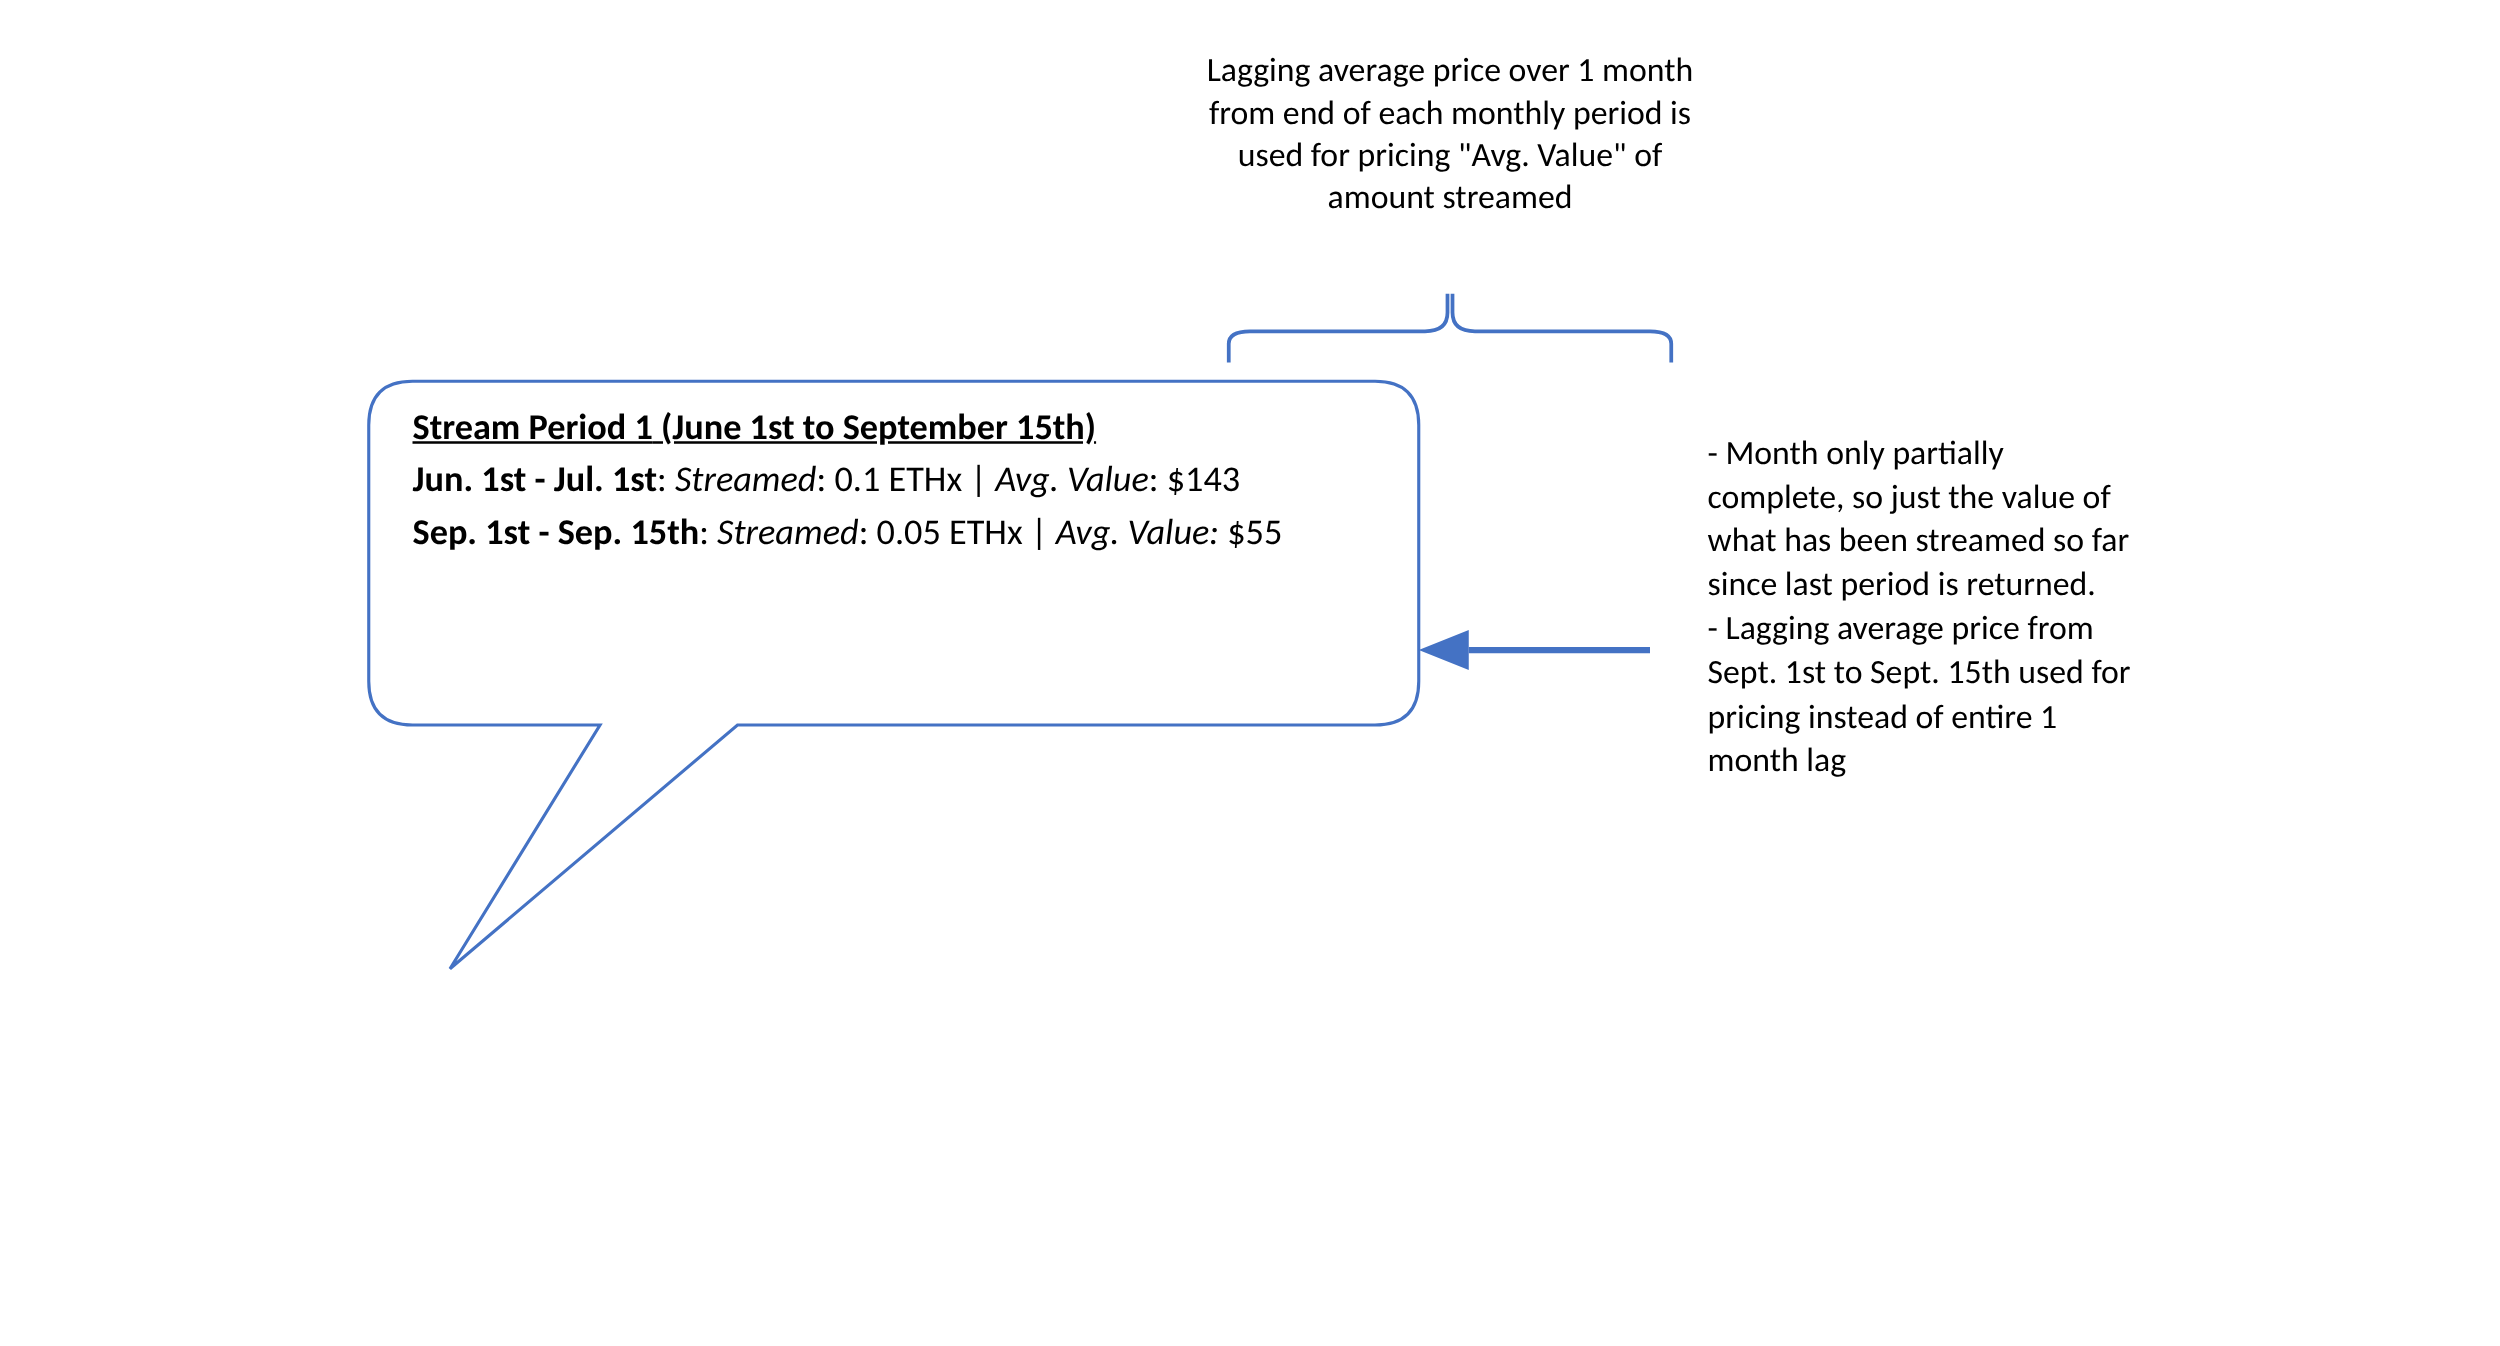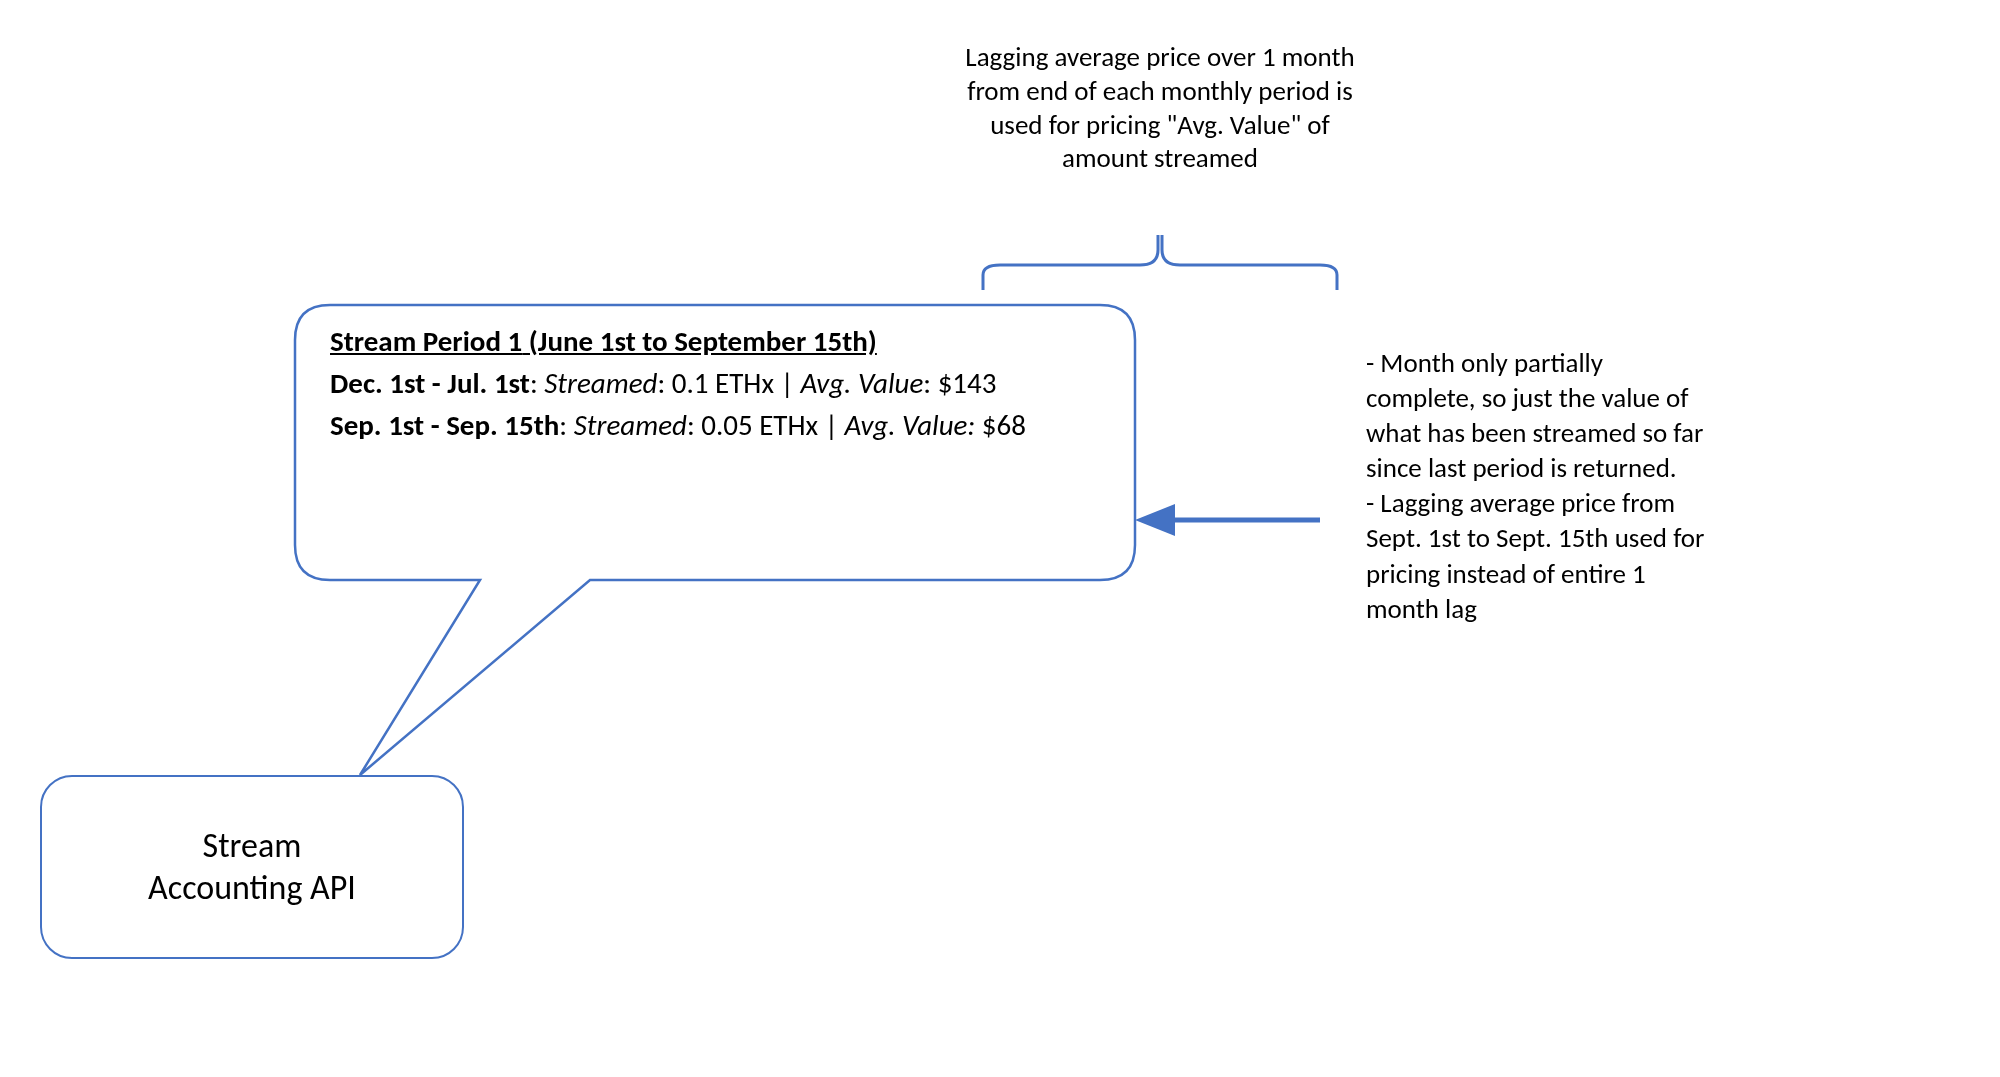--- a/index.html
+++ b/index.html
@@ -128,36 +128,32 @@
              L 5 40
              Q 5 5 40 5 Z" fill="#ffffff" stroke="#4472C4" stroke-width="2.5"></path>
   </svg>
 
   <div class="bubble-content">
     <div>
       <span class="bubble-title-name">Stream Period 1</span><span class="bubble-title-range"> (June 1st to September 15th)</span>
     </div>
 
     <div>
-      <span class="row-date">Dec. 1st - Jul. 1st</span><span>: </span><span class="row-label">Streamed</span><span>: </span><span>0.1 ETHx</span><span> | </span><span class="row-label">Avg. Value</span><span>: </span><span>$143</span>
+      <span class="row-date">Jun. 1st - Jul. 1st</span><span>: </span><span class="row-label">Streamed</span><span>: </span><span>0.1 ETHx</span><span> | </span><span class="row-label">Avg. Value</span><span>: </span><span>$143</span>
     </div>
 
 
 
     <div>
-      <span class="row-date">Sep. 1st - Sep. 15th</span><span>: </span><span class="row-label">Streamed</span><span>: </span><span>0.05 ETHx</span><span> | </span><span class="row-label">Avg. Value:</span><span> </span><span>$68</span>
+      <span class="row-date">Sep. 1st - Sep. 15th</span><span>: </span><span class="row-label">Streamed</span><span>: </span><span>0.05 ETHx</span><span> | </span><span class="row-label">Avg. Value:</span><span> </span><span>$55</span>
     </div>
   </div>
 
   <svg class="arrow-svg" viewBox="0 0 185 40">
     <line x1="40" y1="20" x2="185" y2="20" stroke="#4472C4" stroke-width="5"></line>
     <polygon points="0,20 40,4 40,36" fill="#4472C4"></polygon>
   </svg>
 
   <div class="right-annotation" style="white-space: pre-line; margin-left: 16px;">- Month only partially complete, so just the value of what has been streamed so far since last period is returned.
 - Lagging average price from Sept. 1st to Sept. 15th used for pricing instead of entire 1 month lag</div>
 
-  <div class="node-box">
-    <span style="white-space: pre-line;">Stream
-Accounting API</span>
-  </div>
 
 </div>
 
 </body></html>

